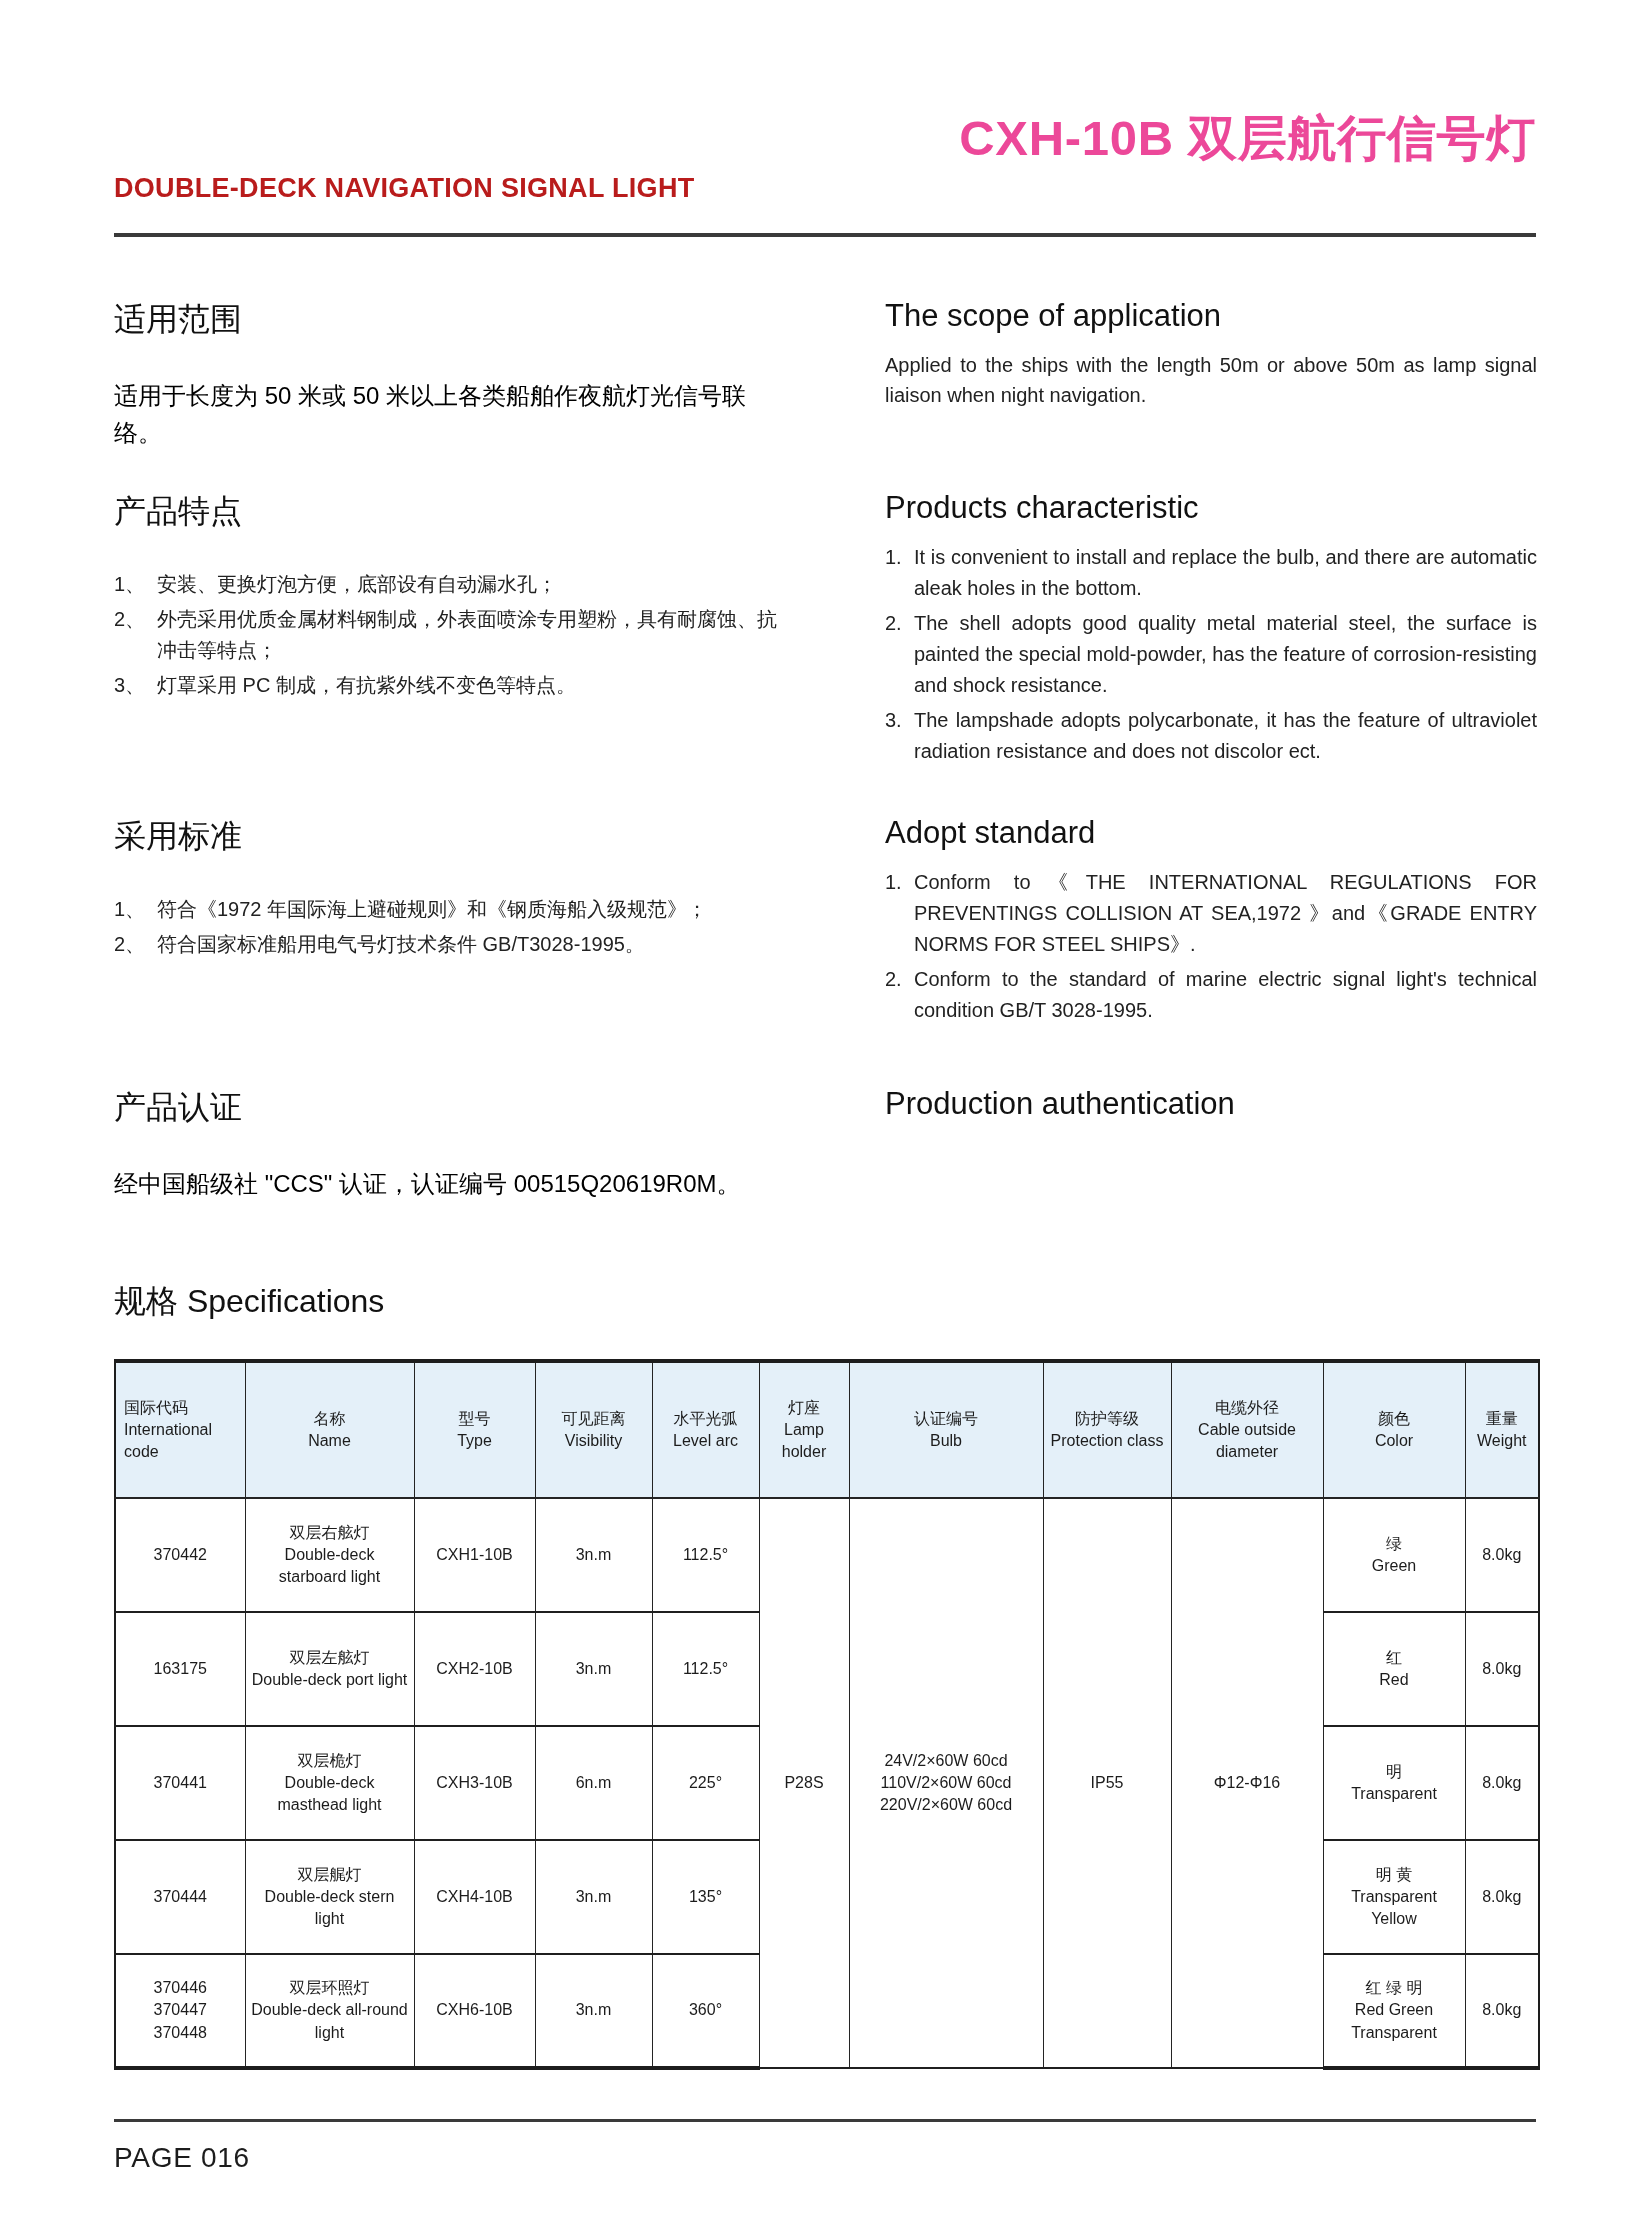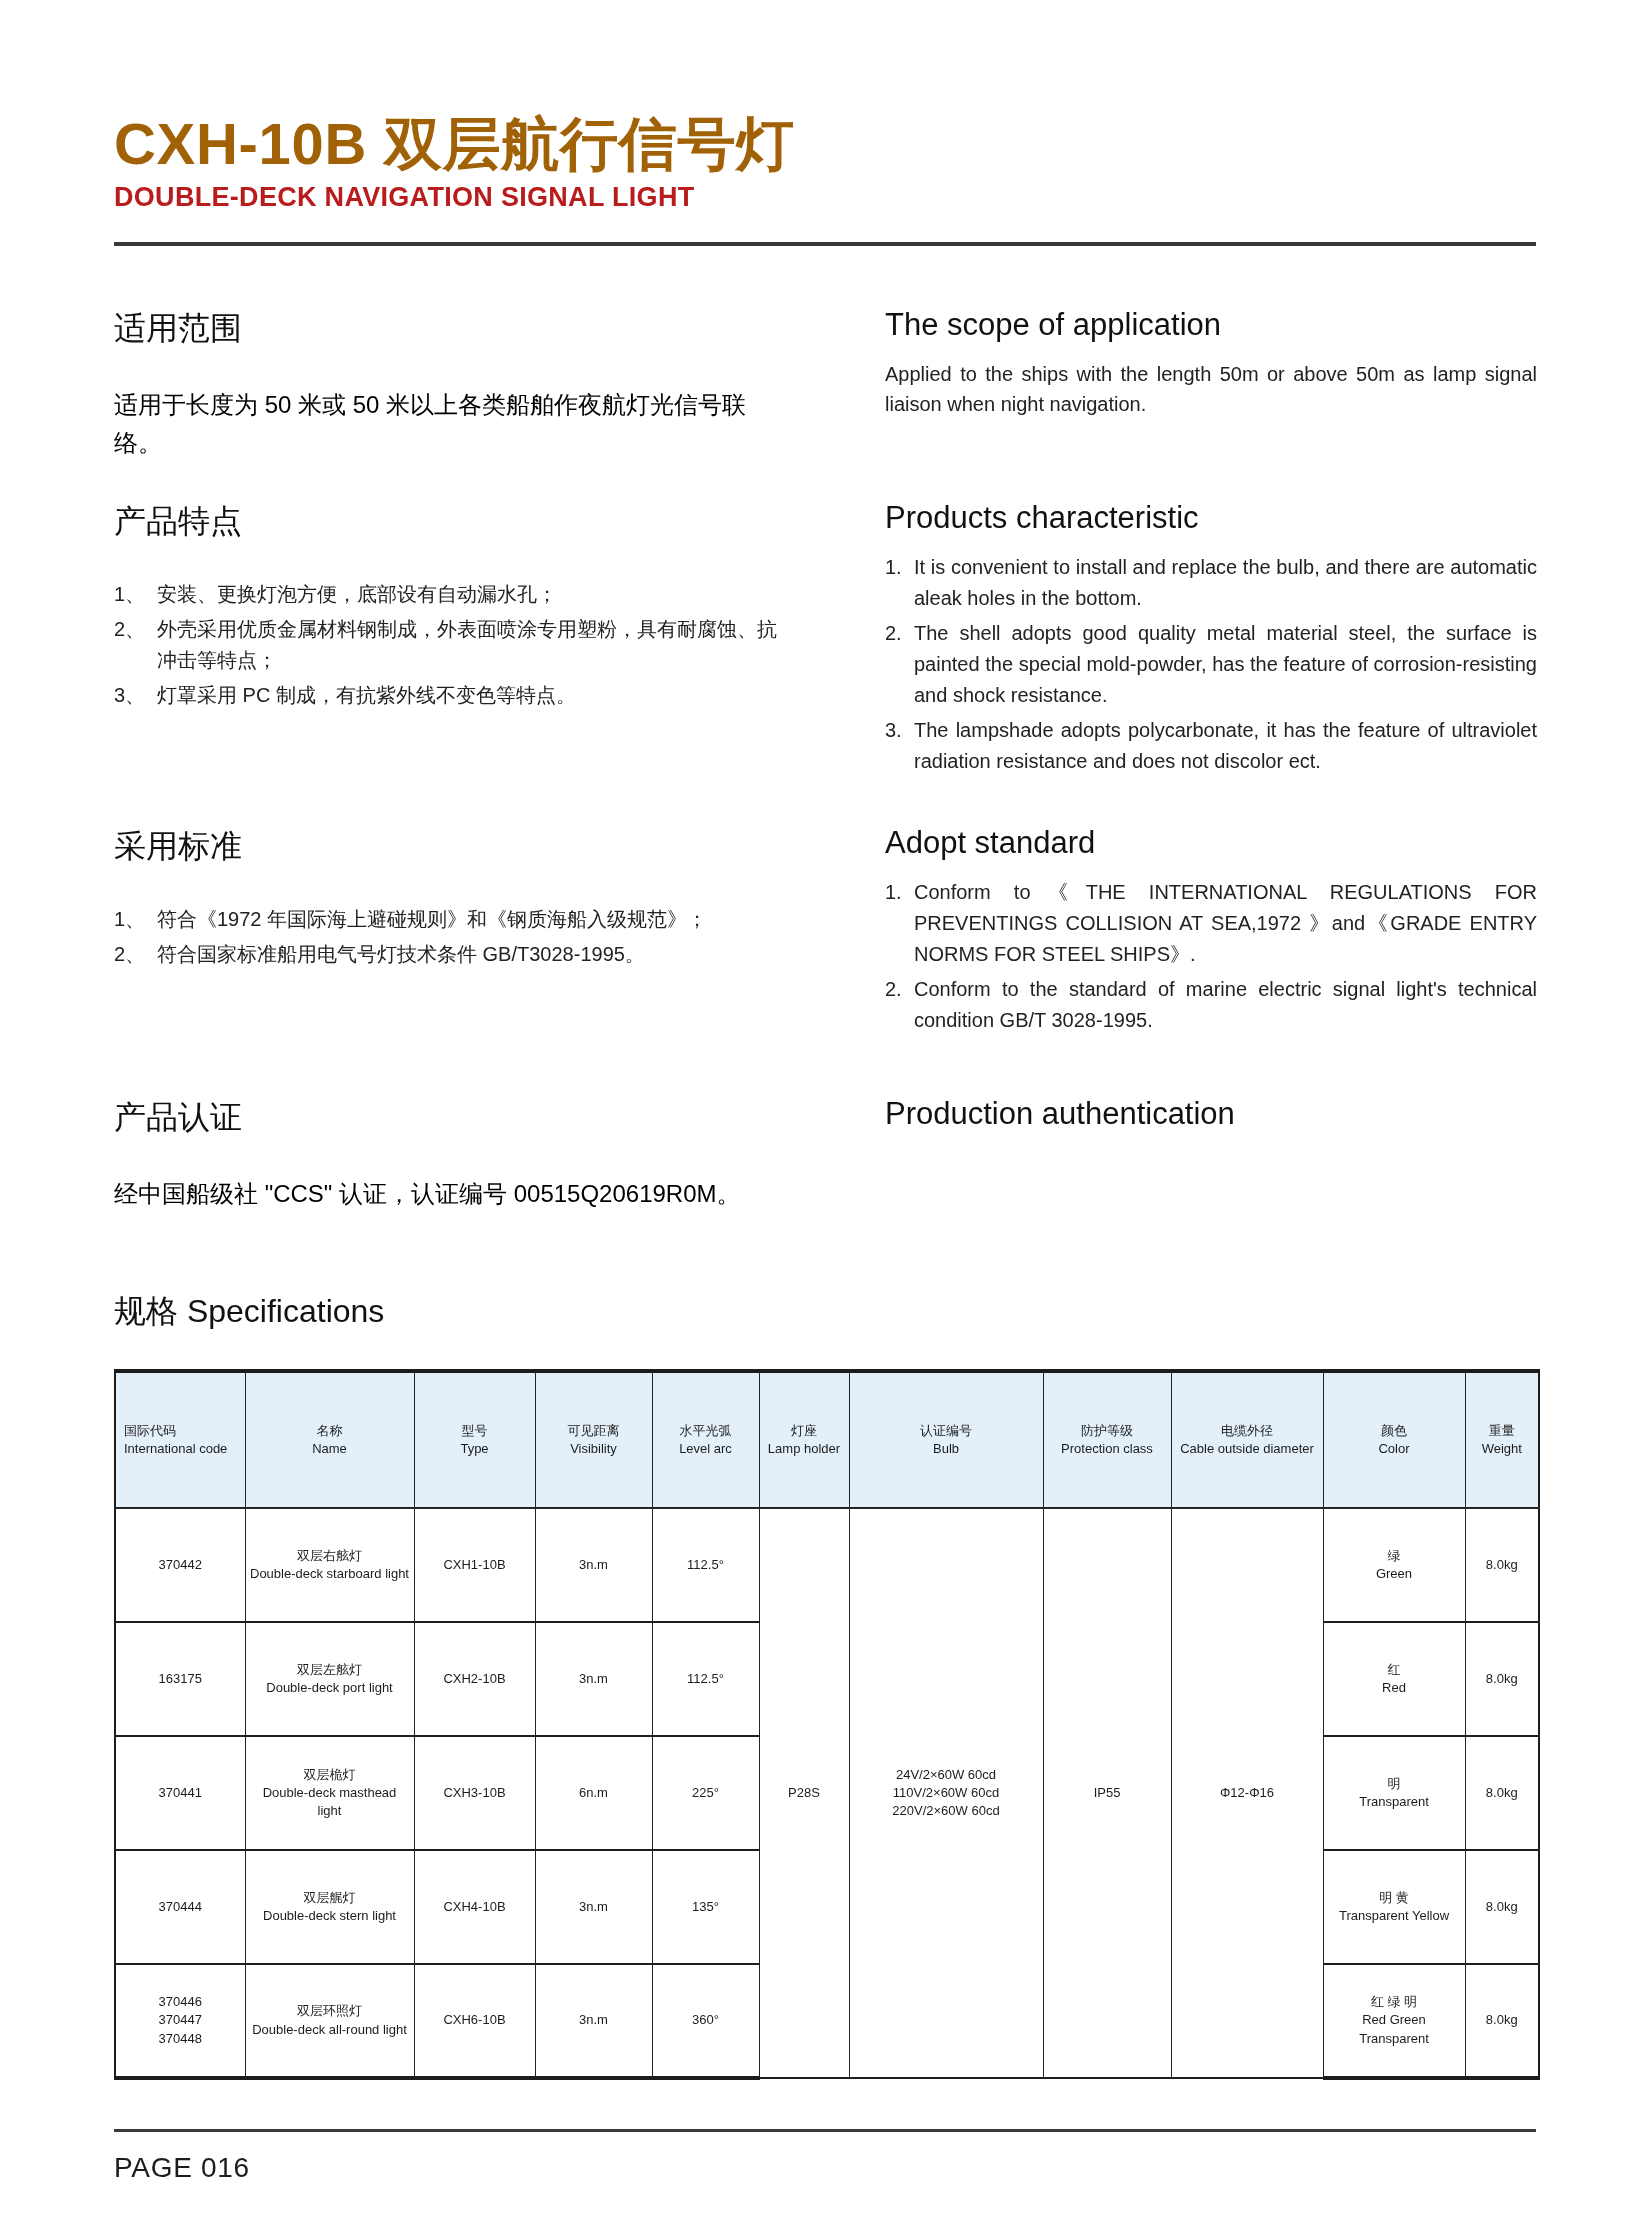--- a/index.html
+++ b/index.html
@@ -7,22 +7,22 @@
   body {
     width:1650px; height:2239px; overflow:hidden;
     font-family:"Liberation Sans","DejaVu Sans",sans-serif;
     color:#1c1c1c;
   }
   .content { padding:0 114px; }
 
   
   .doc-header { padding-top:112px; }
   .doc-title {
-    font-size:58px; font-weight:bold; color:#a16207;
-    letter-spacing:0.7px; line-height:1.1;
+    font-size:49px; font-weight:bold; color:#ec4899;
+    letter-spacing:0.7px; line-height:1.1;text-align:right;
   }
   .doc-subtitle {
     font-size:27px; font-weight:bold; color:#b91c1c;
     margin-top:6.7px; letter-spacing:0.3px;
   }
   .top-rule { height:4px; background:#3a3a3a; margin-top:29px; }
 
   
   .sec-row {
     display:grid; grid-template-columns:678px 652px; column-gap:93px;
@@ -43,21 +43,21 @@
   .zh-list .num { flex:0 0 43px; }
   .en-list .num { flex:0 0 29px; }
   .en-list .txt { text-align:justify; }
   .li .txt { flex:1 1 auto; }
 
   
   .spec-title { font-size:32px; font-weight:normal; color:#111; margin-top:78px; }
   table.spec {
     border-collapse:collapse; table-layout:fixed;
     width:1423px; margin-top:35px;
-    font-size:13px; color:#1c1c1c;
+    font-size:16px; color:#1c1c1c;
   }
   .spec th, .spec td {
     border:1.3px solid #242424;
     text-align:center; vertical-align:middle;
     padding:6.7px 4px;
     font-weight:normal;
     line-height:1.4;
   }
   .spec thead th {
     background:#e4f0f9;

